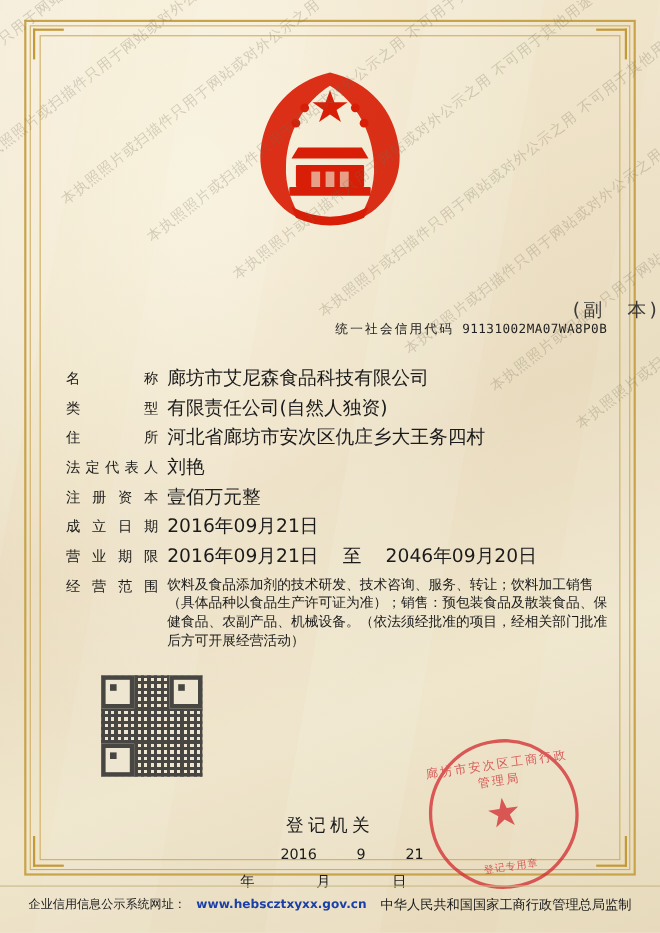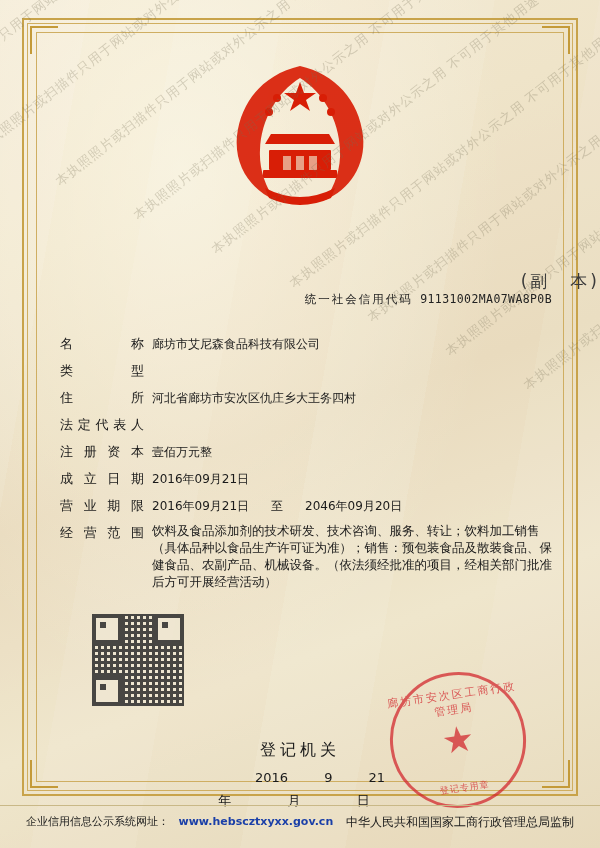--- a/index.html
+++ b/index.html
@@ -68,21 +68,21 @@
   
   .fields{position:absolute;left:60px;top:335px;right:44px;}
   .row{display:flex;align-items:flex-start;margin-bottom:9px;}
   .row .label{
     width:84px;flex:0 0 84px;font-size:13px;color:#1a1a1a;
     display:flex;justify-content:space-between;
     letter-spacing:0;
   }
   .row .label span{display:inline-block;}
   .row .value{
-    flex:1;font-size:12px;color:#1a1a1a;line-height:18px;padding-left:8px;
+    flex:1;font-size:17px;color:#1a1a1a;line-height:18px;padding-left:8px;
   }
   .row .value.small{font-size:12.5px;line-height:17px;font-family:Liberation Mono, monospace;}
   .term-line{display:flex;gap:22px;}
 
   
   .qr{
     position:absolute;left:92px;top:614px;width:92px;height:92px;
     background:
       repeating-linear-gradient(0deg,#2b2b2b 0 3px, transparent 3px 6px),
       repeating-linear-gradient(90deg,#2b2b2b 0 3px, transparent 3px 6px);
@@ -196,38 +196,40 @@
           <span>称</span>
       </div>
       <div class="value">廊坊市艾尼森食品科技有限公司</div>
     </div>
 
     <div class="row">
       <div class="label">
         <span>类</span>
           <span>型</span>
       </div>
+      <div class="value">有限责任公司(自然人独资)</div>
     </div>
 
     <div class="row">
       <div class="label">
         <span>住</span>
           <span>所</span>
       </div>
       <div class="value">河北省廊坊市安次区仇庄乡大王务四村</div>
     </div>
 
     <div class="row">
       <div class="label">
         <span>法</span>
           <span>定</span>
           <span>代</span>
           <span>表</span>
           <span>人</span>
       </div>
+      <div class="value">刘艳</div>
     </div>
 
     <div class="row">
       <div class="label">
         <span>注</span>
           <span>册</span>
           <span>资</span>
           <span>本</span>
       </div>
       <div class="value">壹佰万元整</div>

